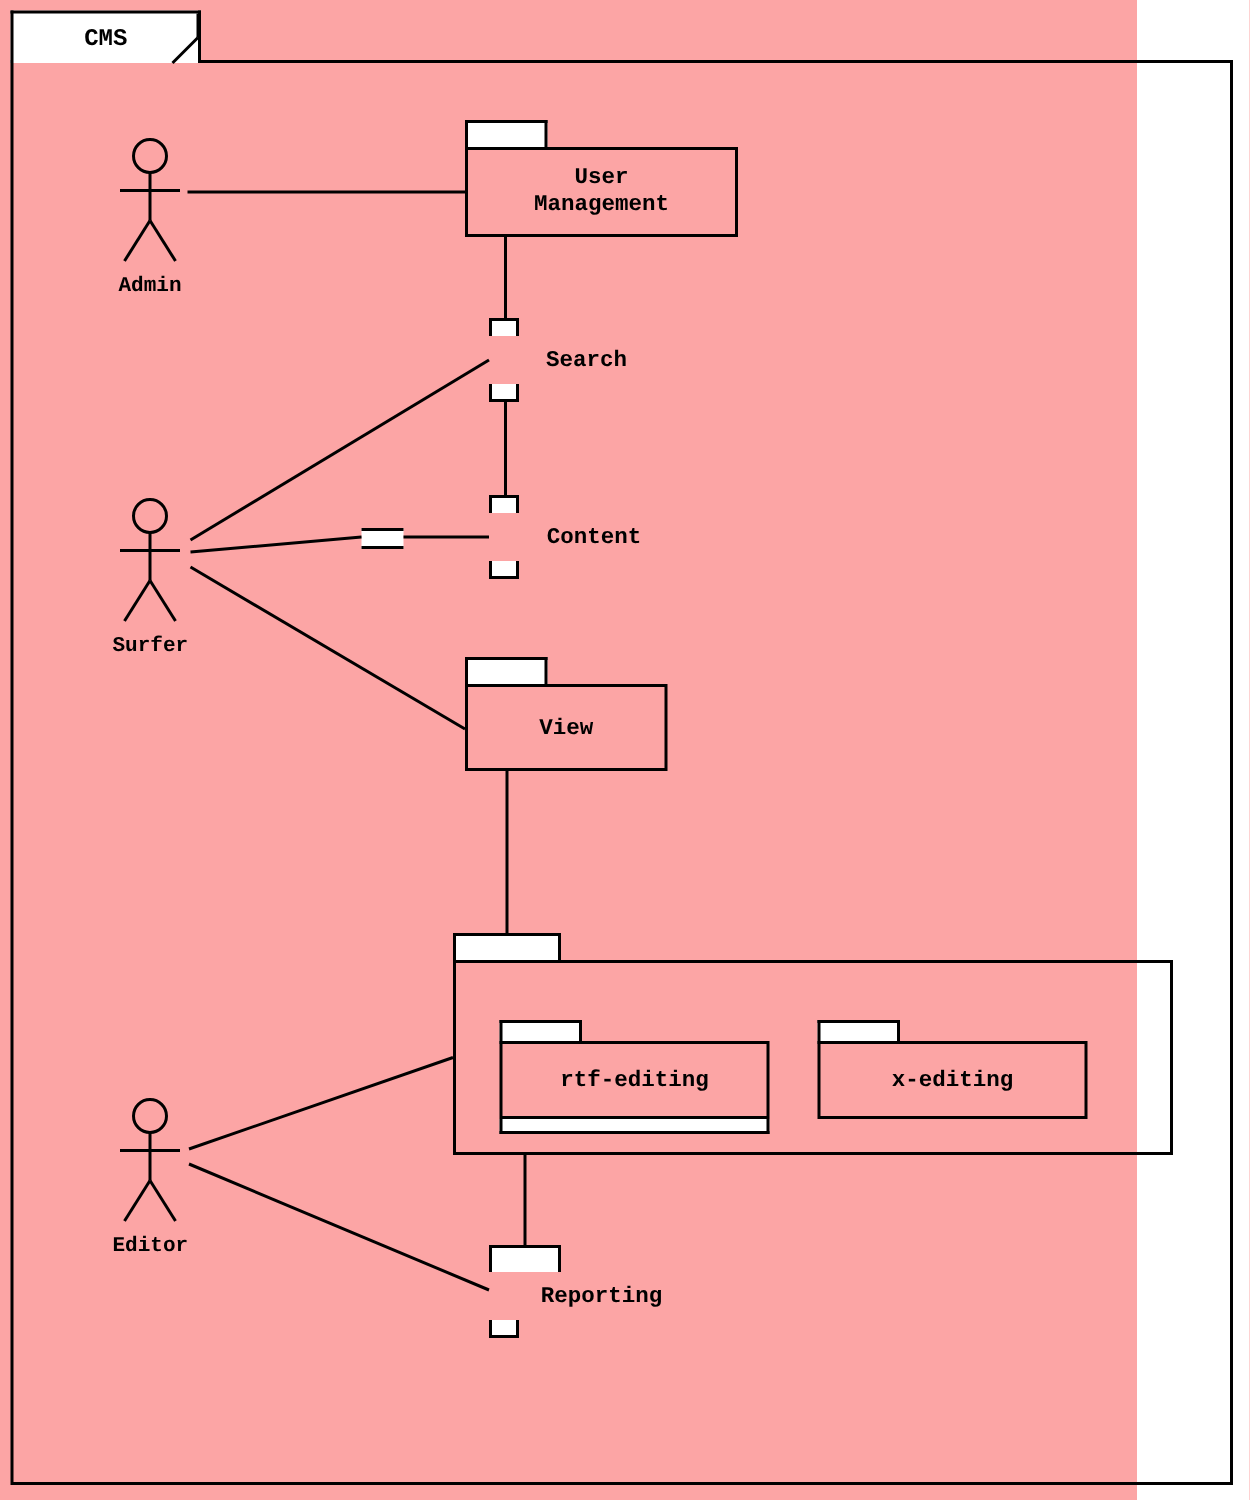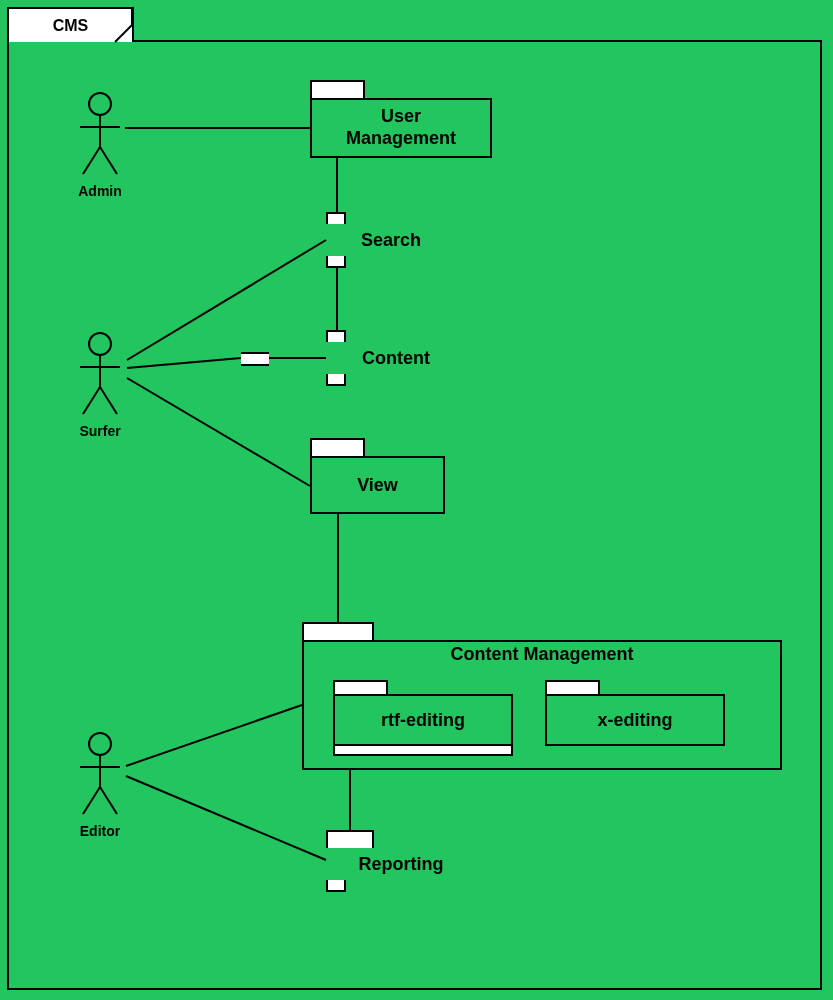--- a/index.html
+++ b/index.html
@@ -5,44 +5,45 @@
   body {
     margin: 0;
     padding: 0;
     background: #fff;
     font-family: Arial, Helvetica, sans-serif;
     font-weight: bold;
     color: #000;
   }
   .canvas {
     position: relative;
-    width: 833px;
+    width: 758px;
     height: 1000px;
-    background: #22c55e;
+    background: #fca5a5;
+    font-family: Liberation Mono, monospace;
   }
   .frame {
     position: absolute;
     border: 2px solid #000;
     box-sizing: border-box;
   }
   .tab {
     position: absolute;
     border: 2px solid #000;
     background: #fff;
     box-sizing: border-box;
     display: flex;
     align-items: center;
     justify-content: center;
   }
   .usecase {
     position: absolute;
     display: flex;
     align-items: center;
     justify-content: center;
-    font-size: 18px;
+    font-size: 15px;
     text-align: center;
   }
   .box {
     border: 2px solid #000;
     box-sizing: border-box;
   }
   .actor {
     position: absolute;
     text-align: center;
   }
@@ -149,23 +150,20 @@
 
   <div class="stub" style="left:241px; top:352px; width:28px; height:14px; border:none; border-top:2px solid #000; border-bottom:2px solid #000;"></div>
 
   <div class="package-tab" style="left:310px; top:438px; width:55px; height:20px;"></div>
   <div class="usecase box" style="left:310px; top:456px; width:135px; height:58px;">
     <span>View</span>
   </div>
 
   <div class="package-tab" style="left:302px; top:622px; width:72px; height:20px;"></div>
   <div class="box" style="position:absolute; left:302px; top:640px; width:480px; height:130px;"></div>
-  <div class="usecase" style="left:302px; top:640px; width:480px; height:28px; justify-content:center;">
-    <span>Content Management</span>
-  </div>
 
   <div class="package-tab" style="left:333px; top:680px; width:55px; height:16px;"></div>
   <div class="usecase box" style="left:333px; top:694px; width:180px; height:52px;">
     <span>rtf-editing</span>
   </div>
   <div class="stub" style="left:333px; top:746px; width:180px; height:10px; border-top:none;"></div>
 
   <div class="package-tab" style="left:545px; top:680px; width:55px; height:16px;"></div>
   <div class="usecase box" style="left:545px; top:694px; width:180px; height:52px;">
     <span>x-editing</span>

